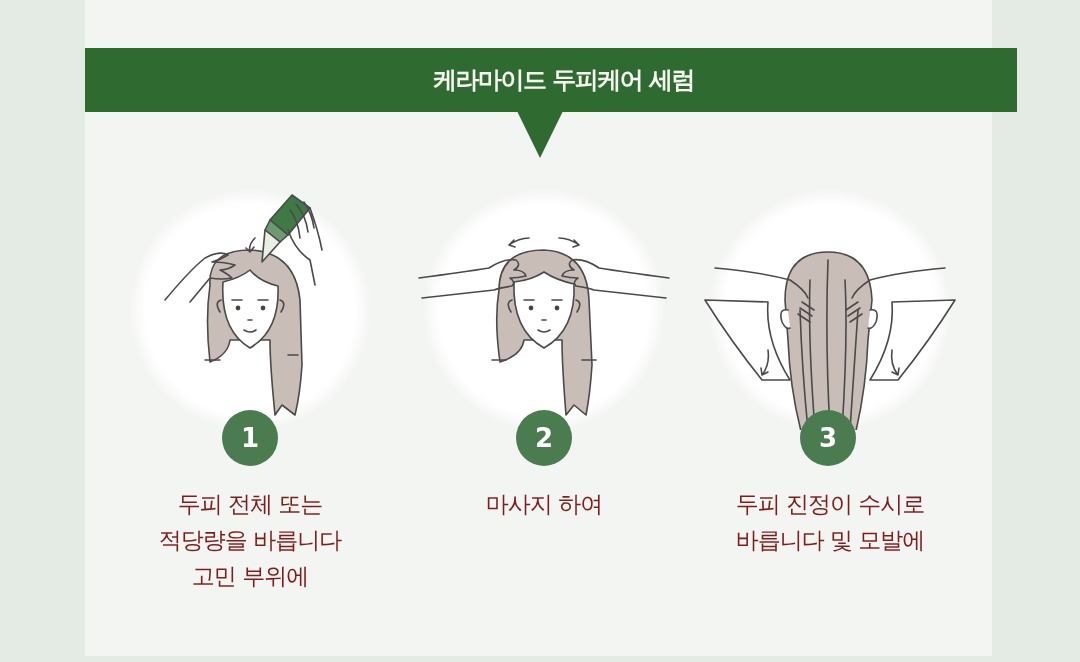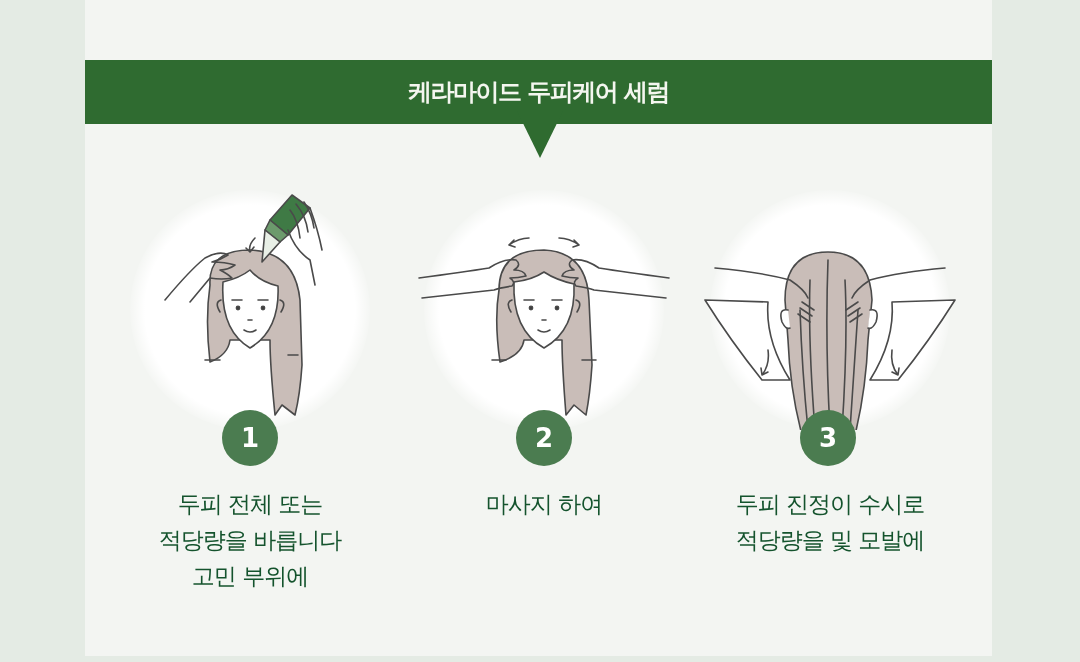--- a/index.html
+++ b/index.html
@@ -7,24 +7,24 @@
     width:1080px; height:662px; overflow:hidden;
     background:#e4ebe4;
     font-family:"DejaVu Sans","Liberation Sans",sans-serif;
     position:relative;
   }
   .card {
     position:absolute; left:85px; top:0; width:907px; height:656px;
     background:#f3f5f2;
   }
   .banner {
-    position:absolute; left:85px; top:60px; width:907px; height:64px;
+    position:absolute; left:85px; top:48px; width:907px; height:64px;
     background:#2f6b30;
     display:flex; align-items:center; justify-content:center;
-    color:#f4f6ef; font-size:24px; font-weight:bold; letter-spacing:-1.5px;
+    color:#f4f6ef; font-size:24px; font-weight:bold; letter-spacing:-1.5px;padding-left:25px;
   }
   .pointer {
     position:absolute; left:517px; top:111px; width:0; height:0;
     border-left:23px solid transparent; border-right:23px solid transparent;
     border-top:47px solid #2f6b30;
   }
   .step { position:absolute; top:190px; width:280px; }
   .glow {
     position:absolute; left:20px; top:0; width:240px; height:240px;
     border-radius:50%;
@@ -32,21 +32,21 @@
   }
   .illus { position:absolute; left:0; top:0; width:280px; height:240px; }
   .badge {
     position:absolute; top:220px; width:56px; height:56px; border-radius:50%;
     background:#4b7c50; color:#ffffff;
     display:flex; align-items:center; justify-content:center;
     font-size:26px; font-weight:bold;
   }
   .desc {
     position:absolute; top:296px; left:0; width:280px;
-    text-align:center; color:#14532d; font-size:23px; line-height:36px;
+    text-align:center; color:#7f1d1d; font-size:23px; line-height:36px;
     letter-spacing:-1px;
   }
   .desc span { display:block; }
 </style>
 </head>
 <body>
 
 <div class="card"></div>
 
 <div class="banner">
@@ -144,15 +144,15 @@
 
       <path d="M78 160 Q80 175 72 185 M72 185 L71 178 M72 185 L78 182"></path>
       <path d="M202 160 Q200 175 208 185 M208 185 L209 178 M208 185 L202 182"></path>
     </g>
   </svg>
   <div class="badge" style="left:110px;">
     <span>3</span>
   </div>
   <div class="desc">
     <span>두피 진정이 수시로</span>
-    <span>적당량을 및 모발에</span>
+    <span>바릅니다 및 모발에</span>
   </div>
 </div>
 
 </body></html>

